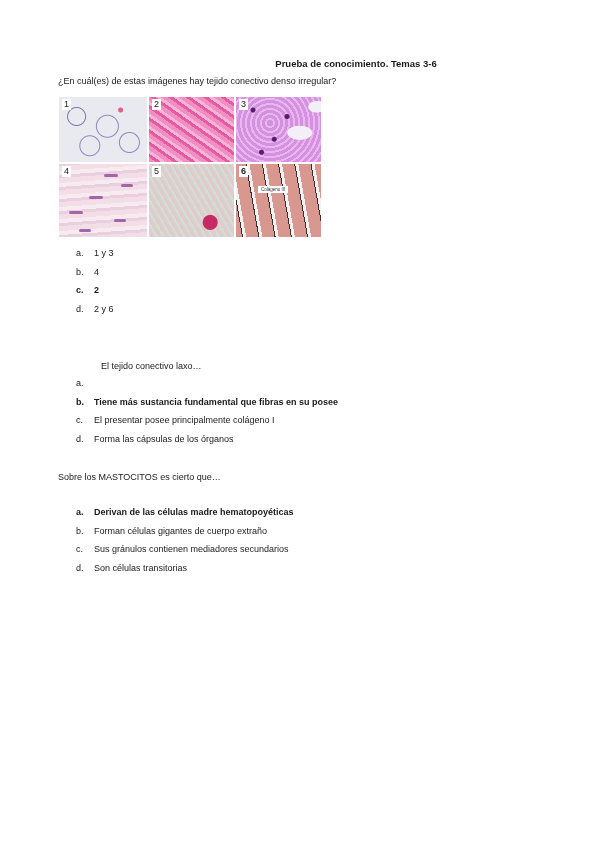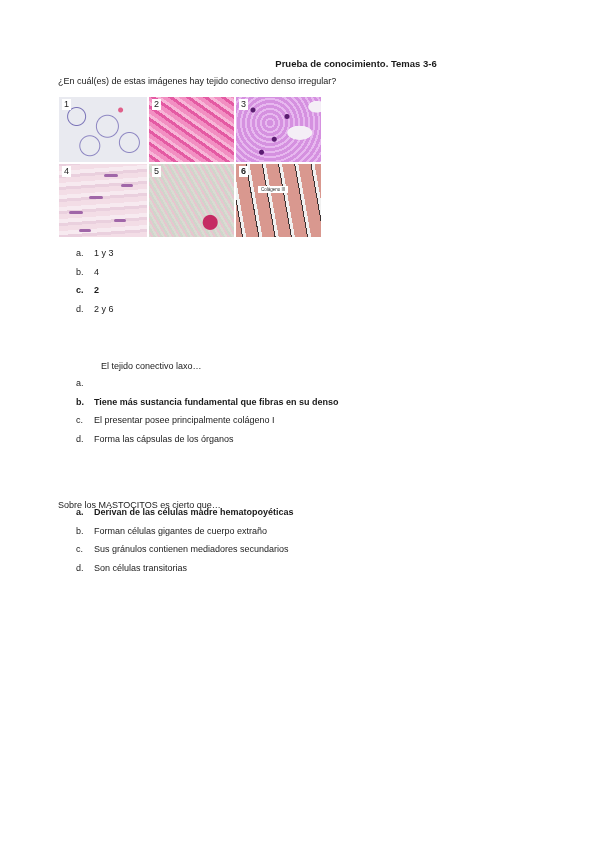--- a/index.html
+++ b/index.html
@@ -106,33 +106,33 @@
     </li>
   </ul>
 
   <div class="q" style="top:361px;padding-left:43px;">El tejido conectivo laxo…</div>
   <ul class="opts" style="top:376px;">
     <li>
       <span class="letter">a.</span>
     </li>
     <li class="correct">
       <span class="letter">b.</span>
-      <span>Tiene más sustancia fundamental que fibras en su denso</span>
+      <span>Tiene más sustancia fundamental que fibras en su posee</span>
     </li>
     <li>
       <span class="letter">c.</span>
       <span>El presentar posee principalmente colágeno I</span>
     </li>
     <li>
       <span class="letter">d.</span>
       <span>Forma las cápsulas de los órganos</span>
     </li>
   </ul>
 
-  <div class="q" style="top:500px;">Sobre los MASTOCITOS es cierto que…</div>
+  <div class="q" style="top:472px;">Sobre los MASTOCITOS es cierto que…</div>
   <ul class="opts" style="top:505px;">
     <li class="correct">
       <span class="letter">a.</span>
       <span>Derivan de las células madre hematopoyéticas</span>
     </li>
     <li>
       <span class="letter">b.</span>
       <span>Forman células gigantes de cuerpo extraño</span>
     </li>
     <li>

